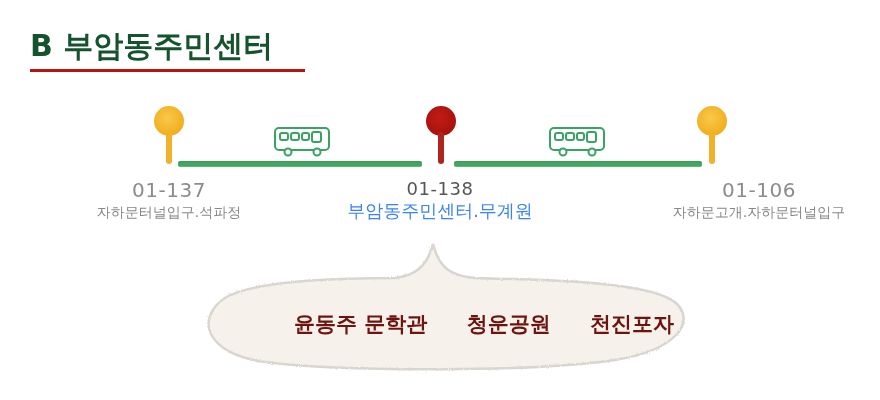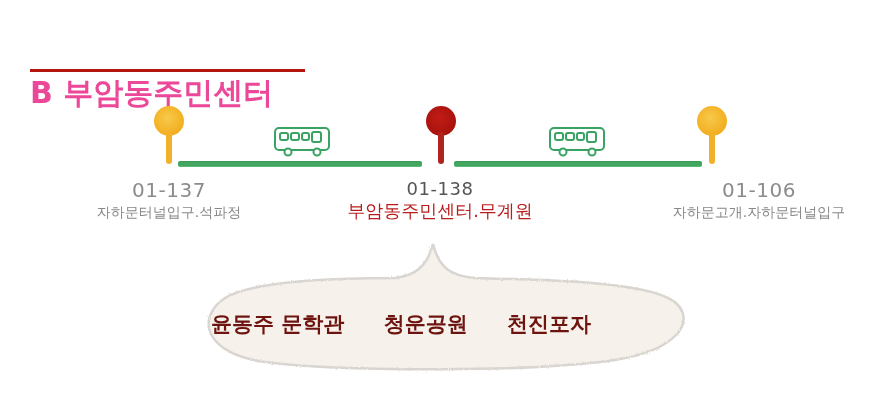--- a/index.html
+++ b/index.html
@@ -8,23 +8,22 @@
       background: #ffffff;
       font-family: "DejaVu Sans", "Liberation Sans", sans-serif;
     }
     .page { position: relative; width: 880px; height: 400px; }
 
     
     .title {
       position: absolute; left: 30px; top: 26px;
       font-family: "DejaVu Sans", sans-serif;
       font-weight: bold; font-size: 30px; line-height: 40px;
-      color: #ec4899; letter-spacing: 0px;
+      color: #14532d; letter-spacing: 0px;
       white-space: nowrap;
-      margin-top: 47px;
     }
     .title-underline {
       position: absolute; left: 30px; top: 69px;
       width: 275px; height: 3px; background: #b5150f;
     }
 
     
     .route-line {
       position: absolute; height: 4px; top: 162px;
       background: #2e9c4f; border-radius: 2px;
@@ -49,27 +48,27 @@
     .bus { position: absolute; width: 62px; height: 32px; }
 
     
     .stop {
       position: absolute; text-align: center; white-space: nowrap;
       transform: translateX(-50%);
     }
     .stop .code { font-size: 20px; line-height: 20px; color: #8c8c8c; font-weight: normal; letter-spacing: 0.5px; }
     .stop .name { font-size: 14px; line-height: 24px; color: #888888; }
     .stop.current .code { color: #555555; font-size: 18px; }
-    .stop.current .name { color: #b91c1c; font-size: 18px; }
+    .stop.current .name { color: #3b82f6; font-size: 18px; }
 
     
     .bubble-wrap { position: absolute; left: 195px; top: 238px; width: 495px; height: 138px; }
     .bubble-text {
       position: absolute; left: 0; top: 72px; width: 100%;
-      text-align: left; white-space: nowrap;
+      text-align: right; white-space: nowrap;
       font-size: 21px; font-weight: bold; color: #6e1410;
     }
     .bubble-text span { margin: 0 16px; }
   </style>
 </head>
 <body>
 
 <div class="page">
 
   <div class="title">B 부암동주민센터</div>

